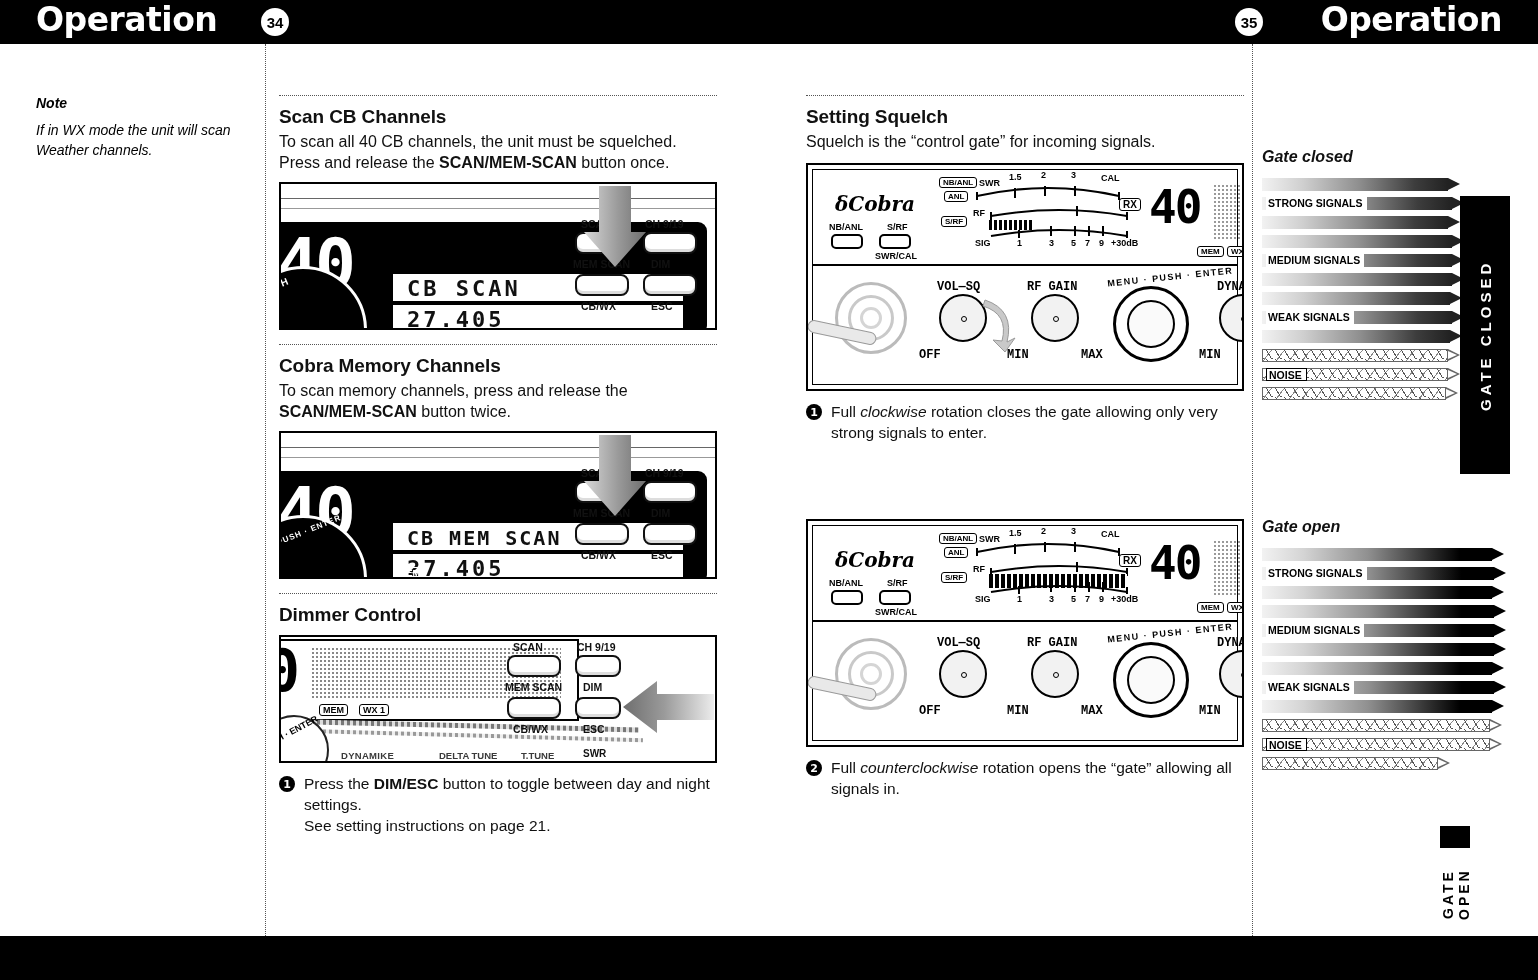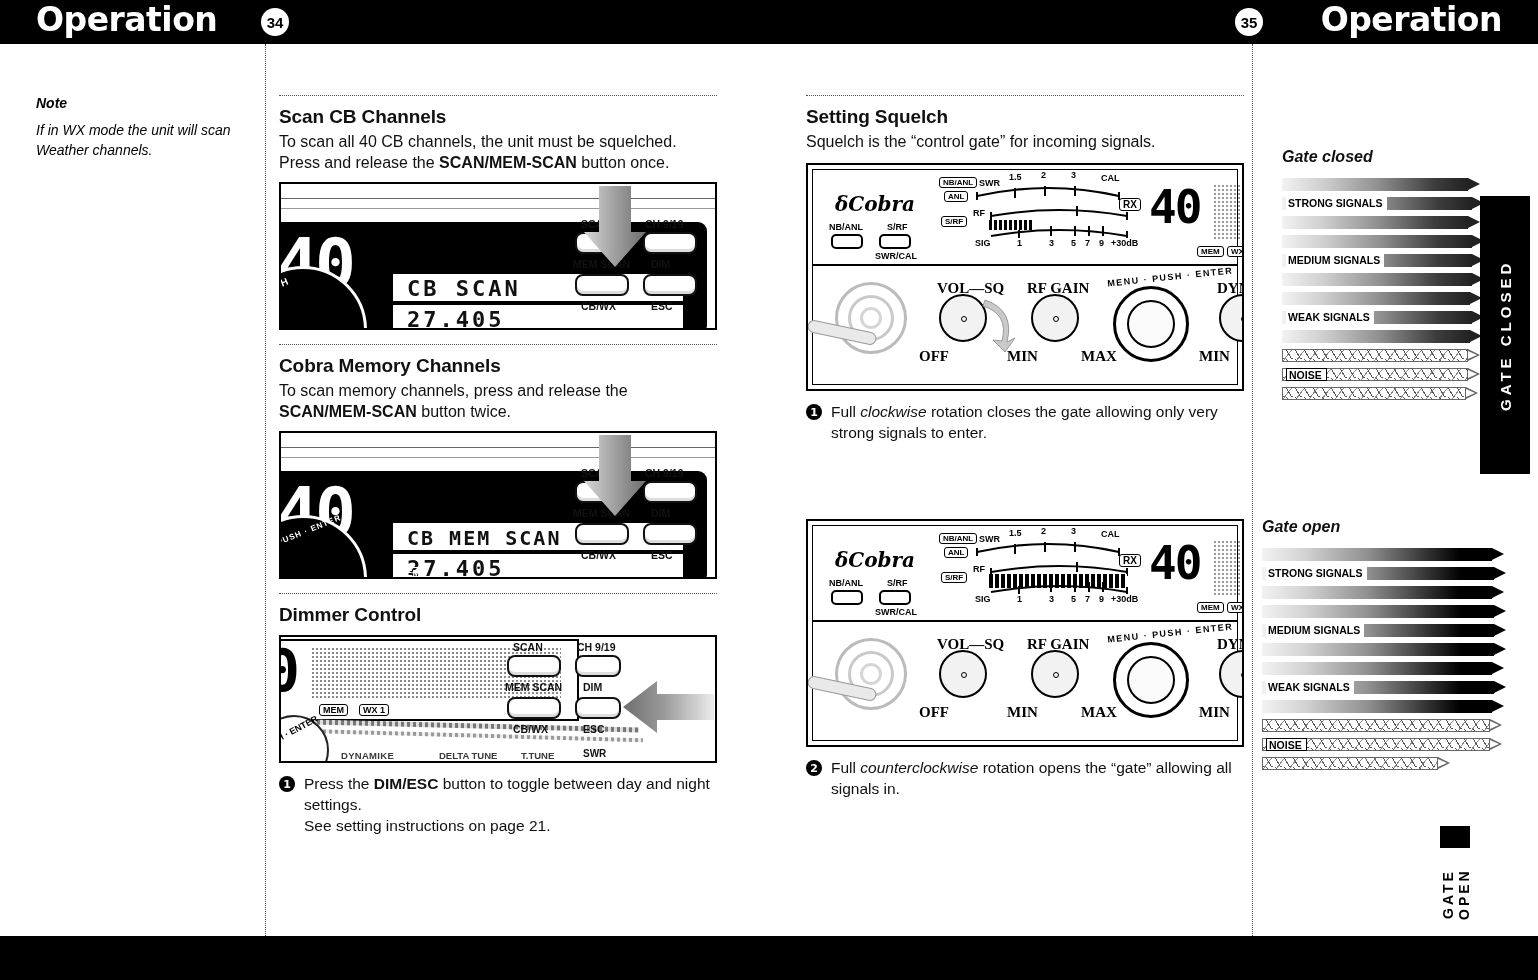--- a/index.html
+++ b/index.html
@@ -259,23 +259,23 @@
     position: absolute; border-radius: 50%;
     border: 2px solid #000; background: #f2f2f2;
   }
   .knob::after {
     content: ""; position: absolute;
     left: 50%; top: 50%; width: 4px; height: 4px;
     margin: -2px 0 0 -2px; border-radius: 50%;
     border: 1px solid #000;
   }
   .knob-lab {
-    position: absolute; font-size: 15px; font-weight: bold;
+    position: absolute; font-size: 12px; font-weight: bold;
     color: #000; white-space: nowrap;
-    font-family: Liberation Serif, serif;
+    font-family: Liberation Mono, monospace;
   }
   .mic-jack {
     position: absolute; border-radius: 50%;
     border: 3px solid #bbb; background: #fff;
   }
   .mic-cord {
     position: absolute; height: 13px; background: #e9e9e9;
     border: 1.5px solid #999; border-radius: 7px;
   }
   .menu-knob {
@@ -727,21 +727,21 @@
     <div class="step">
       <div class="step-bullet">2</div>
       <div class="step-text">
         <span>Full </span><i>counterclockwise</i><span> rotation opens the “gate” allowing all signals in.</span>
       </div>
     </div>
   </div>
 
   <div class="col-far">
 
-    <div style="margin-top:53px;margin-left:20px;">
+    <div style="margin-top:53px;">
       <div class="gate-title">Gate closed</div>
       <div class="gate-diagram" style="height:300px;">
 
         <div class="sig-row">
             <div class="sig-bar">
               <div class="body" style="width:186px;"></div>
               <div class="head" style="left:186px;"></div>
             </div>
           </div>
         <div class="sig-row">

